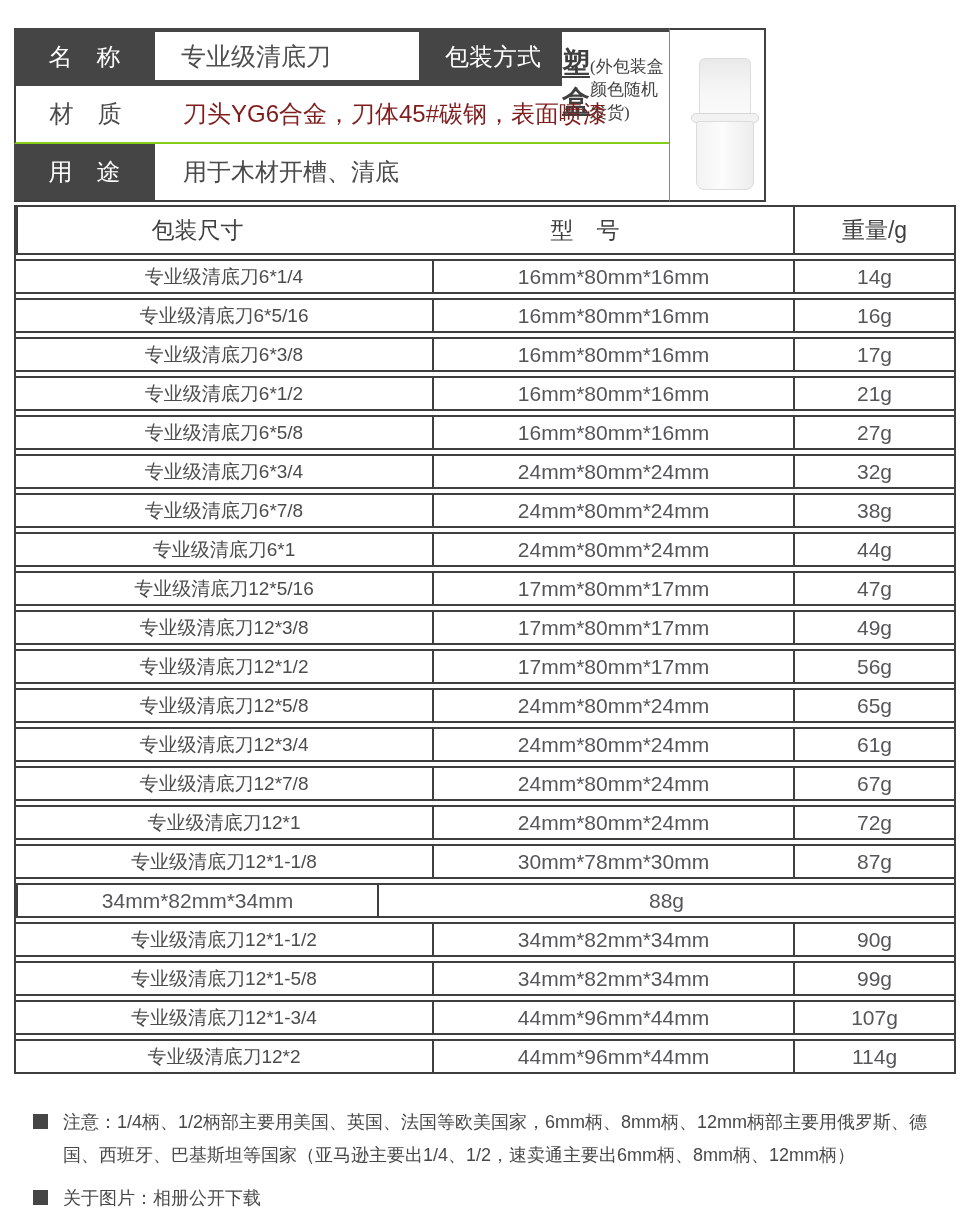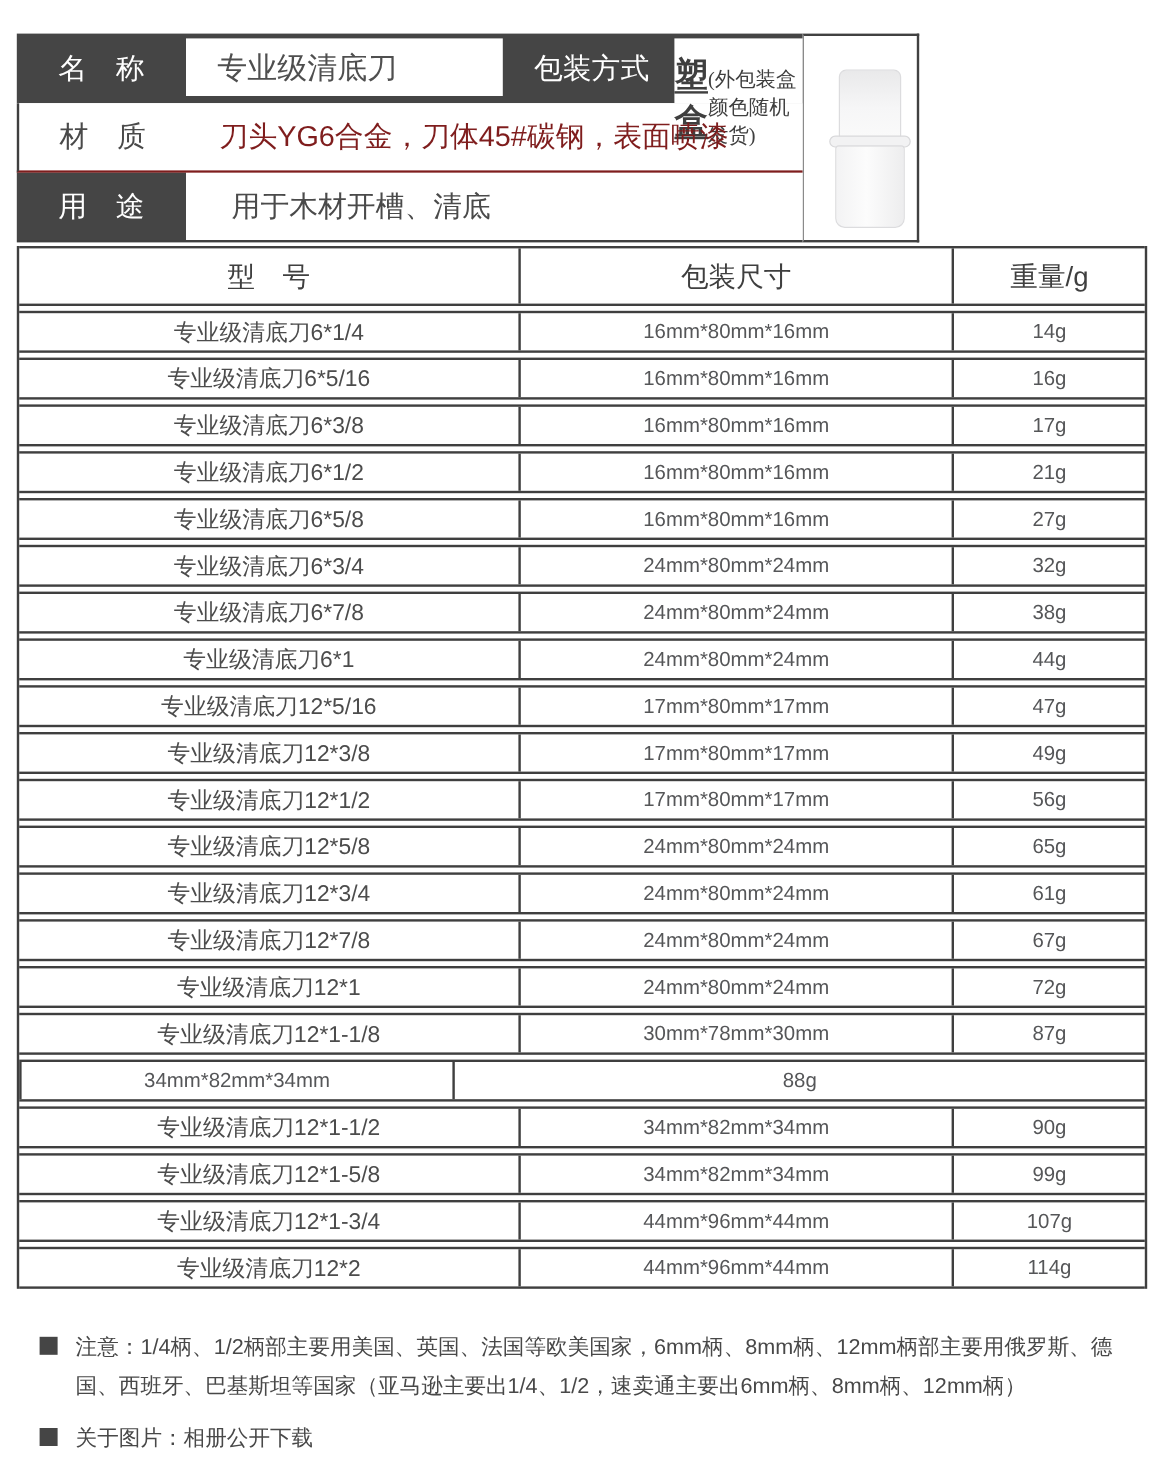--- a/index.html
+++ b/index.html
@@ -37,35 +37,35 @@
   .pack-main {
     font-size: 28px; font-weight: bold; color: #3f3f3f;
     text-decoration: underline; text-underline-offset: 4px;
   }
   .pack-note {
     font-size: 17px; color: #3f3f3f;
     font-family: "Liberation Serif", "DejaVu Serif", serif;
   }
   .info-row-b {
     height: 58px; background: #ffffff; display: flex; align-items: center;
-    border-left: 2px solid #3f3f3f; border-bottom: 2px solid #7f1d1d;
+    border-left: 2px solid #3f3f3f; border-bottom: 2px solid #84cc16;
   }
   .lbl-light {
     width: 139px; color: #4a4a4a; font-size: 24px;
     display: flex; align-items: center; justify-content: center;
   }
   .row-b-text { font-size: 24px; color: #7f1d1d; padding-left: 28px; }
   .info-row-c { height: 58px; display: flex; border-bottom: 2px solid #3f3f3f; }
   .lbl-dark-c {
     width: 141px; background: #454545; color: #ffffff; font-size: 24px;
     display: flex; align-items: center; justify-content: center;
   }
   .row-c-text {
     flex: 1; display: flex; align-items: center;
-    font-size: 24px; color: #4a4a4a; padding-left: 38px; background: #fff;
+    font-size: 24px; color: #4a4a4a; padding-left: 28px; background: #fff;
   }
   
   .photo-box {
     width: 121px; height: 174px; position: relative; background: #ffffff;
     border: 2px solid #414141; border-left: 1px solid #8a8a8a;
   }
   .pbox { position: absolute; left: 26px; top: 28px; width: 58px; height: 132px; }
   .pbox-cap {
     position: absolute; top: 0; left: 3px; right: 3px; height: 58px;
     background: linear-gradient(#e9e9ea, #f6f6f7 55%, #fafafa);
@@ -95,21 +95,21 @@
   .t-row:last-child { margin-bottom: 0; }
   .c {
     display: flex; align-items: center; justify-content: center;
     color: #555658;
   }
   .c1 { width: 416px; }
   .c2 { width: 361px; border-left: 2px solid #3f3f3f; }
   .c3 { flex: 1; border-left: 2px solid #3f3f3f; }
   .t-head .c { font-size: 23px; color: #3f3f3f; }
   .t-row .c1 { font-size: 19px; color: #4c4c4c; }
-  .t-row .c2, .t-row .c3 { font-size: 17px; }
+  .t-row .c2, .t-row .c3 { font-size: 21px; }
   .t-head .c1, .t-head .c2, .t-head .c3 { font-size: 23px; color: #3f3f3f; }
 
   
   .notes { margin: 32px 20px 0 19px; }
   .note { position: relative; padding-left: 30px; font-size: 18px; line-height: 1.85; color: #484848; margin-bottom: 9px; }
   .note-bullet {
     position: absolute; left: 0; top: 8px; width: 15px; height: 15px;
     background: #454545; display: inline-block;
   }
 </style>
@@ -146,22 +146,22 @@
       <div class="pbox">
         <div class="pbox-cap"></div>
         <div class="pbox-flange"></div>
         <div class="pbox-body"></div>
       </div>
     </div>
   </div>
 
   <div class="spec-table">
     <div class="t-row t-head">
+      <div class="c c2">包装尺寸</div>
       <div class="c c1">型　号</div>
-      <div class="c c2">包装尺寸</div>
       <div class="c c3">重量/g</div>
     </div>
     <div id="table-body">
   <div class="t-row">
     <div class="c c1">专业级清底刀6*1/4</div>
     <div class="c c2">16mm*80mm*16mm</div>
     <div class="c c3">14g</div>
   </div>
 
   <div class="t-row">

